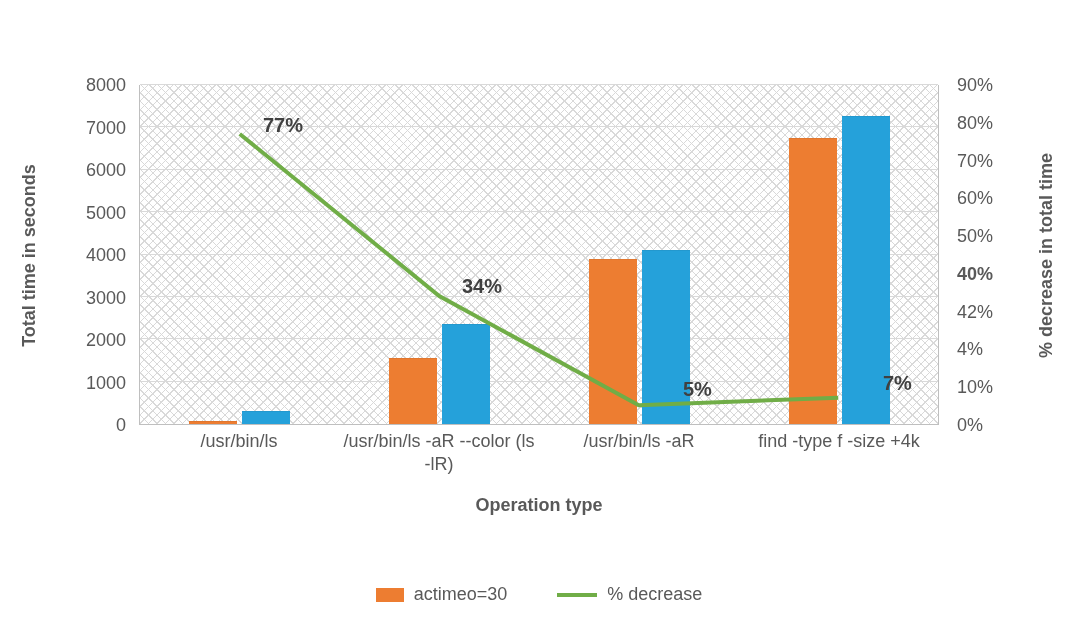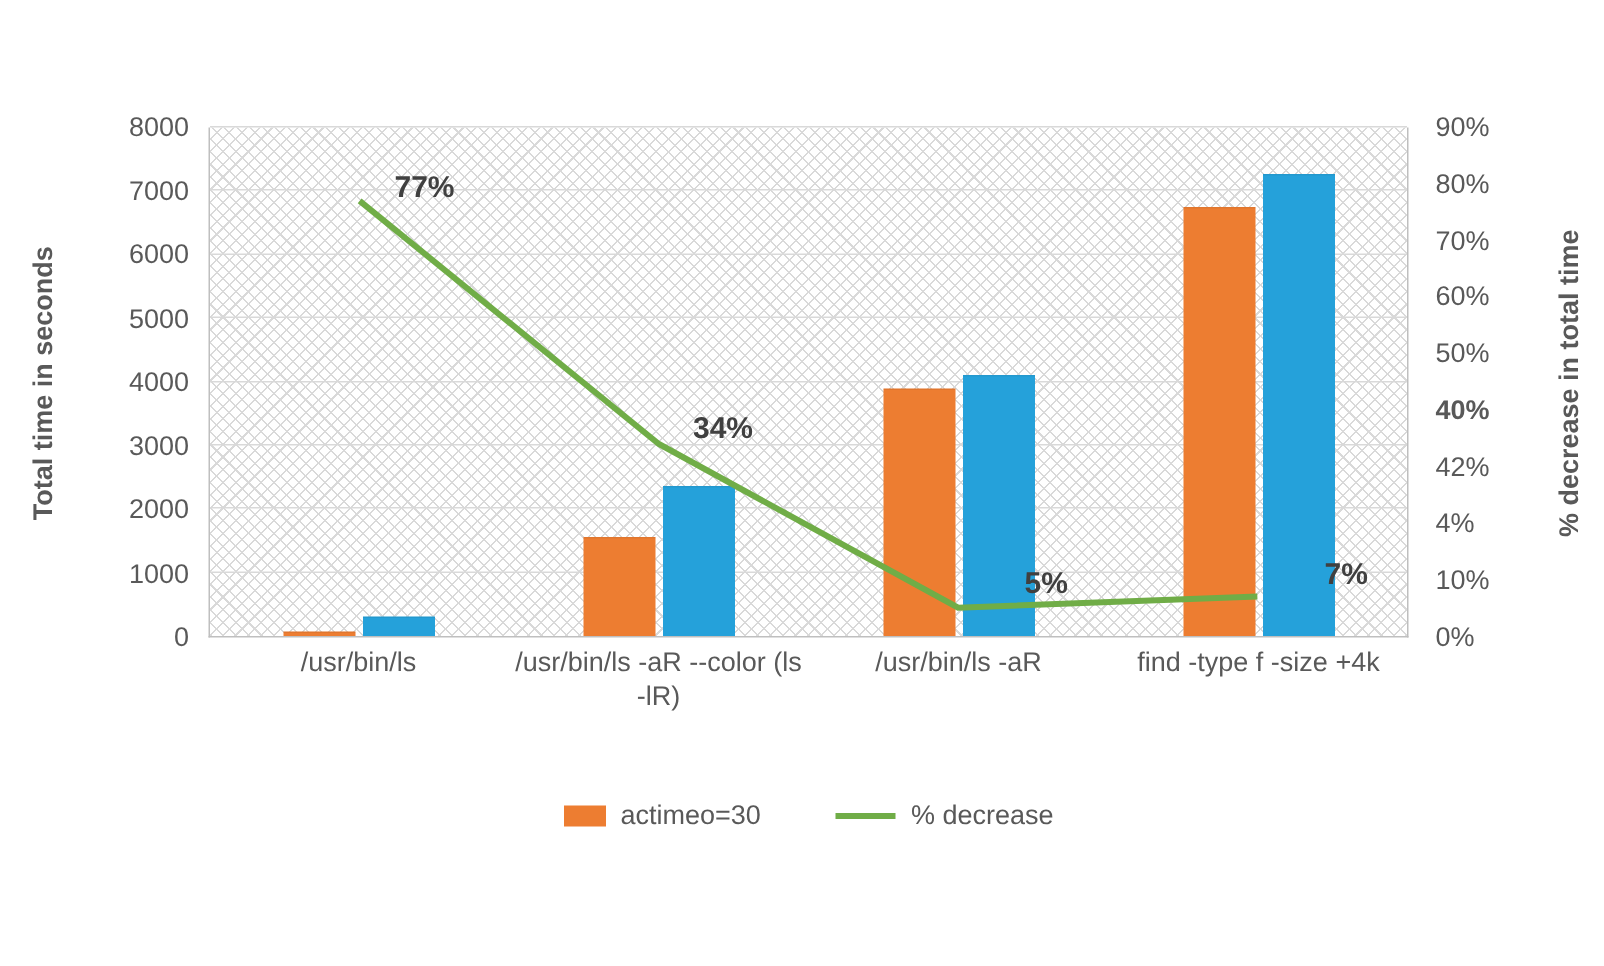--- a/index.html
+++ b/index.html
@@ -120,21 +120,21 @@
     top: 445px;
     text-align: center;
     font-size: 18px;
     font-weight: 700;
     color: #595959;
   }
   .legend {
     position: absolute;
     left: 109px;
     width: 800px;
-    top: 483px;
+    top: 534px;
     display: flex;
     justify-content: center;
     gap: 50px;
     font-size: 18px;
     color: #595959;
   }
   .legend-item {
     display: flex;
     align-items: center;
     gap: 10px;
@@ -223,20 +223,21 @@
     <div class="data-label" style="left:743px;top:287px;">7%</div>
   </div>
 
   <div class="x-axis">
     <div class="xtick" style="left:0;">/usr/bin/ls</div>
     <div class="xtick" style="left:200px;">/usr/bin/ls -aR --color (ls -lR)</div>
     <div class="xtick" style="left:400px;">/usr/bin/ls -aR</div>
     <div class="xtick" style="left:600px;">find -type f -size +4k</div>
   </div>
 
+  <div class="axis-title-bottom">Operation type</div>
 
   <div class="legend">
     <div class="legend-item">
       <div class="swatch orange"></div>
       <span>actimeo=30</span>
     </div>
     <div class="legend-item">
       <div class="swatch-line"></div>
       <span>% decrease</span>
     </div>

